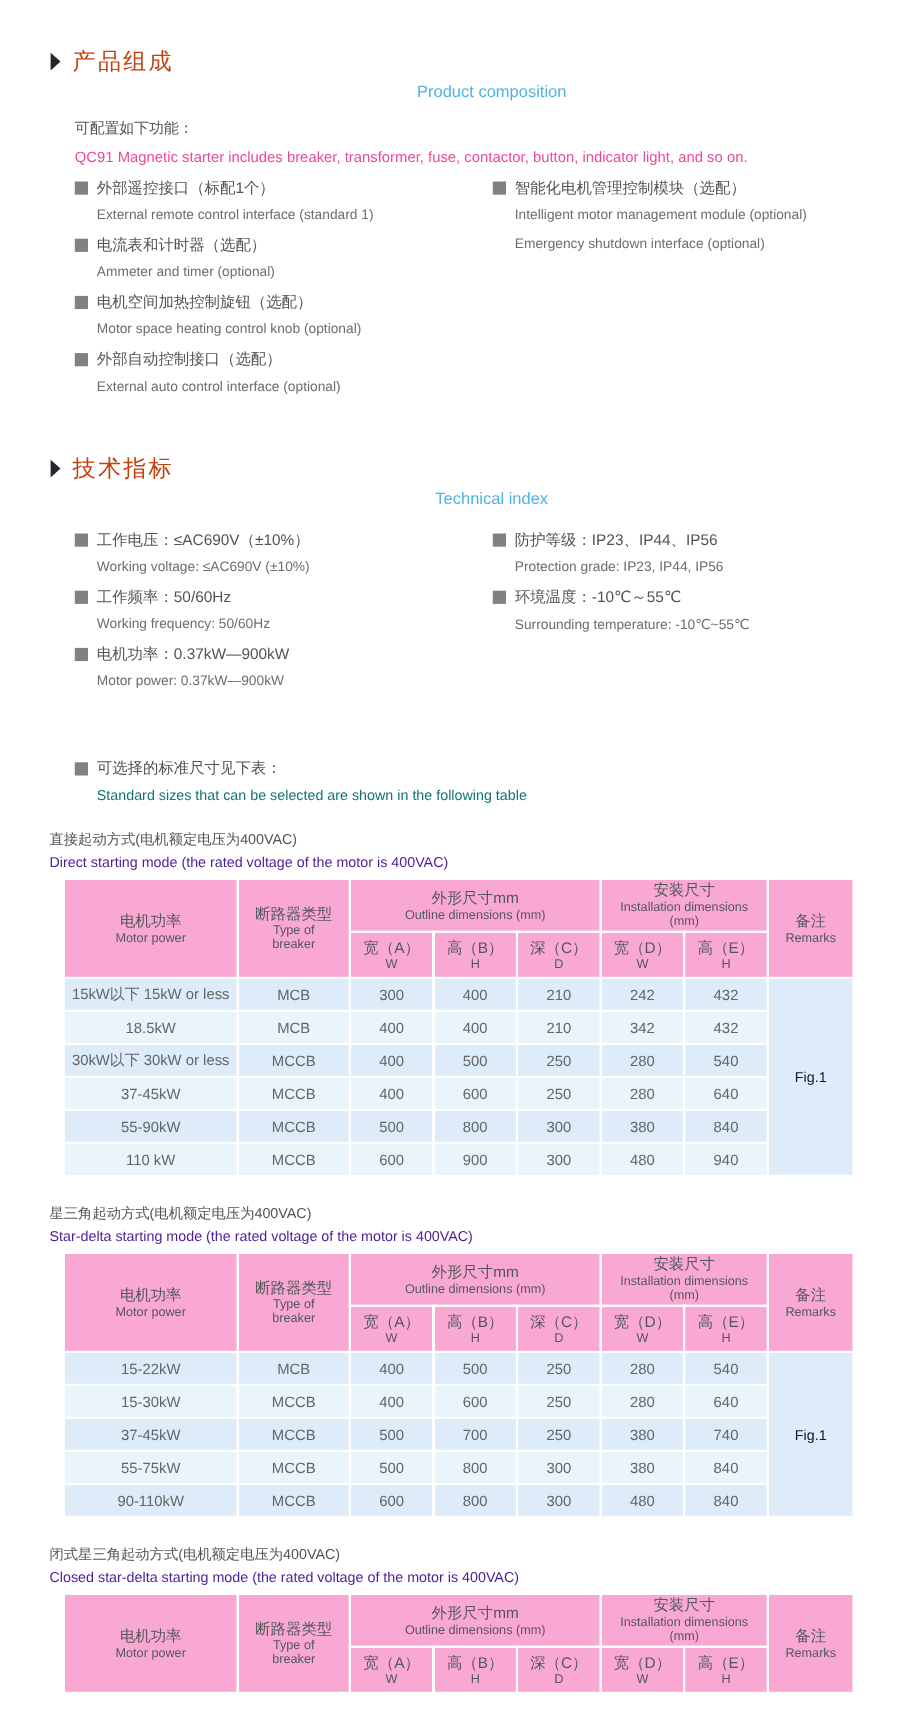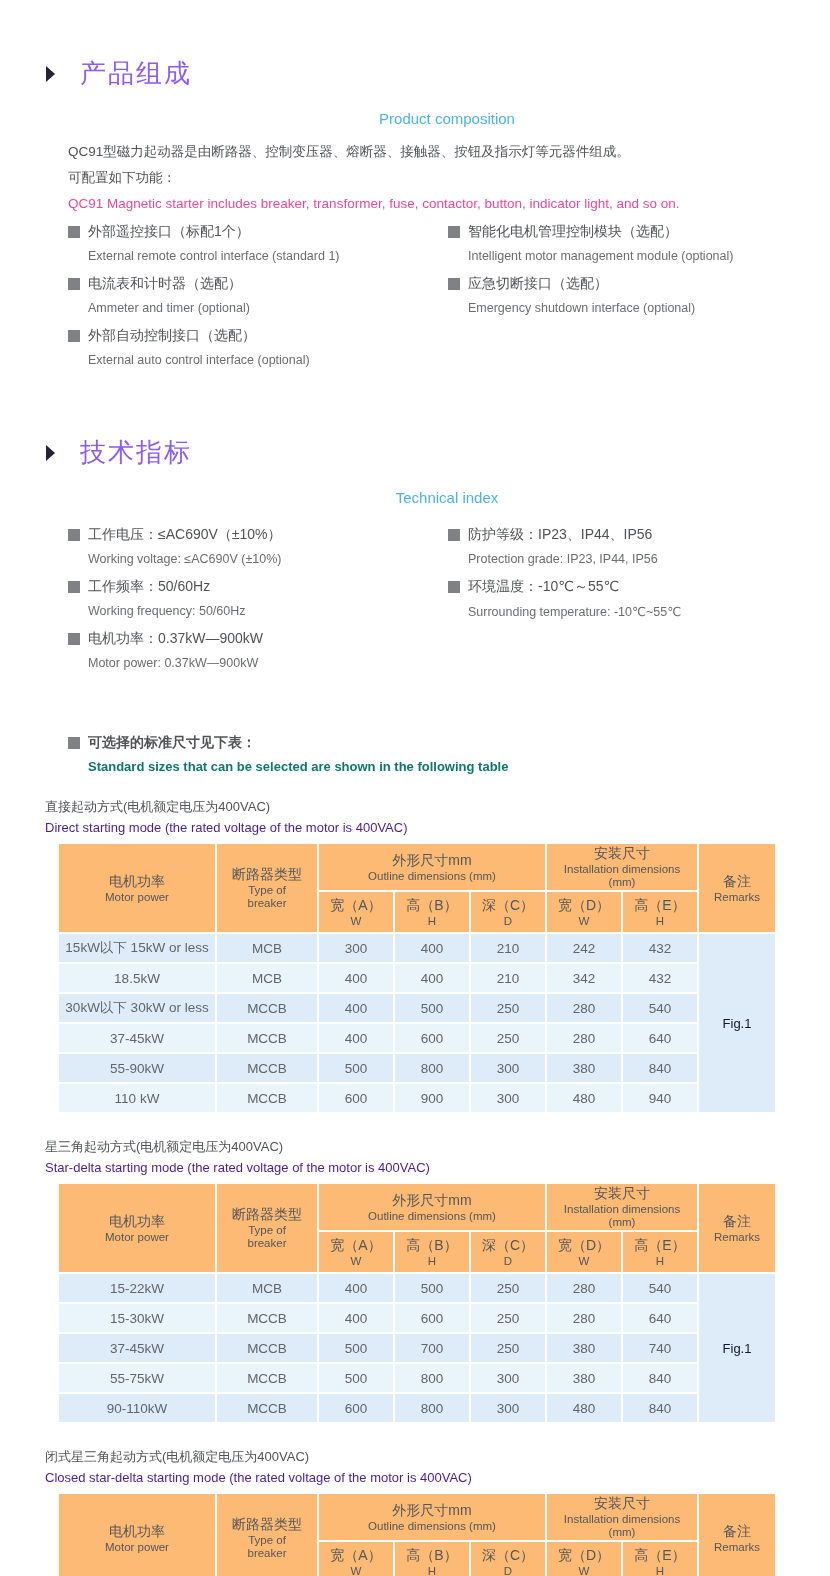--- a/index.html
+++ b/index.html
@@ -6,51 +6,51 @@
   body{
     width:830px;height:1576px;overflow:hidden;background:#ffffff;
     font-family:"Liberation Sans","DejaVu Sans",sans-serif;
     -webkit-font-smoothing:antialiased;
   }
   .page{position:relative;width:830px;height:1576px;}
 
   
   .sec-head{display:flex;align-items:center;gap:9px;margin:40px 0 0 46px;}
   .tri{width:0;height:0;border-left:9px solid #23252f;border-top:8px solid transparent;border-bottom:8px solid transparent;}
-  .sec-title{font-size:26px;color:#8b5cf6;font-weight:normal;letter-spacing:2px;margin:16px;}
+  .sec-title{font-size:21px;color:#c2410c;font-weight:normal;letter-spacing:2px;margin:2px;}
   .sec-sub{margin:3px 0 0 64px;font-size:15px;color:#4db3e4;text-align:center;}
 
   
   .intro{margin:18px 0 0 68px;}
   .intro p{margin:0 0 12px 0;font-size:13.5px;line-height:14px;}
   .intro p.zh{color:#515356;}
   .intro p.en{color:#ec4899;}
 
   
   .two-col{display:flex;margin:10px 0 0 68px;}
   .col-l{width:380px;}
   .col-r{width:330px;}
   .feat{margin-bottom:12px;}
   .feat .zh-line{display:flex;align-items:center;gap:8px;font-size:14px;color:#515356;}
   .sq{flex:0 0 auto;width:12px;height:12px;background:#7f8184;}
   .feat .en-line{margin:8px 0 0 20px;font-size:12.5px;color:#6b6d70;}
 
   
-  .note{margin:52px 0 0 68px;font-weight:bold;}
+  .note{margin:52px 0 0 68px;}
   .note .zh-line{display:flex;align-items:center;gap:8px;font-size:14px;color:#515356;}
   .note .en-line{margin:7px 0 0 20px;font-size:13px;color:#0f766e;}
 
   
   #tables-host{margin-top:14px;}
   .tbl-sec{margin:24px 0 0 45px;}
   .tbl-title-zh{font-size:13px;color:#515356;margin:0 0 4px 0;}
   .tbl-title-en{font-size:13px;color:#4c1d95;margin:0;}
   table.spec{border-collapse:collapse;table-layout:fixed;width:718px;margin:7px 0 0 12px;}
   table.spec th,table.spec td{border:2px solid #ffffff;text-align:center;padding:1px 2px;overflow:hidden;}
-  table.spec thead th{background:#fdba74;color:#55575a;font-weight:normal;}
+  table.spec thead th{background:#f9a8d4;color:#55575a;font-weight:normal;}
   .h-zh{font-size:14px;line-height:17px;}
   .h-en{font-size:11.5px;line-height:13px;margin-top:1px;white-space:pre-line;}
   tr.hdr-top th{height:38px;}
   tr.hdr-sub th{height:38px;}
   table.spec tbody td{height:26px;font-size:13.5px;color:#636568;background:#e9f4fb;}
   table.spec tbody tr:nth-child(odd) td{background:#ddecf8;}
   table.spec td.remarks-cell{background:#e2f0f9;font-size:13px;color:#0f172a;}
 </style>
 </head>
 <body>
@@ -60,21 +60,20 @@
   <section>
     <div class="sec-head">
       <span class="tri"></span>
       <h1 class="sec-title">产品组成</h1>
     </div>
     <div class="sec-sub">Product composition</div>
 
     <div class="intro">
       <div>
 
-      <p class="zh">QC91型磁力起动器是由断路器、控制变压器、熔断器、接触器、按钮及指示灯等元器件组成。</p>
           <p class="zh">可配置如下功能：</p>
         </div>
       <div>
 
       <p class="en">QC91 Magnetic starter includes breaker, transformer, fuse, contactor, button, indicator light, and so on.</p>
         </div>
     </div>
 
     <div class="two-col">
       <div class="col-l">
@@ -88,20 +87,27 @@
           </div>
 
           <div class="feat">
             <div class="zh-line">
               <span class="sq"></span>
               <span>电流表和计时器（选配）</span>
             </div>
             <div class="en-line">Ammeter and timer (optional)</div>
           </div>
 
+          <div class="feat">
+            <div class="zh-line">
+              <span class="sq"></span>
+              <span>电机空间加热控制旋钮（选配）</span>
+            </div>
+            <div class="en-line">Motor space heating control knob (optional)</div>
+          </div>
 
           <div class="feat">
             <div class="zh-line">
               <span class="sq"></span>
               <span>外部自动控制接口（选配）</span>
             </div>
             <div class="en-line">External auto control interface (optional)</div>
           </div>
         </div>
       <div class="col-r">
@@ -109,24 +115,20 @@
 
           <div class="feat">
             <div class="zh-line">
               <span class="sq"></span>
               <span>智能化电机管理控制模块（选配）</span>
             </div>
             <div class="en-line">Intelligent motor management module (optional)</div>
           </div>
 
           <div class="feat">
-            <div class="zh-line">
-              <span class="sq"></span>
-              <span>应急切断接口（选配）</span>
-            </div>
             <div class="en-line">Emergency shutdown interface (optional)</div>
           </div>
         </div>
     </div>
   </section>
 
   <section style="margin-top:30px;">
     <div class="sec-head">
       <span class="tri"></span>
       <h1 class="sec-title">技术指标</h1>

